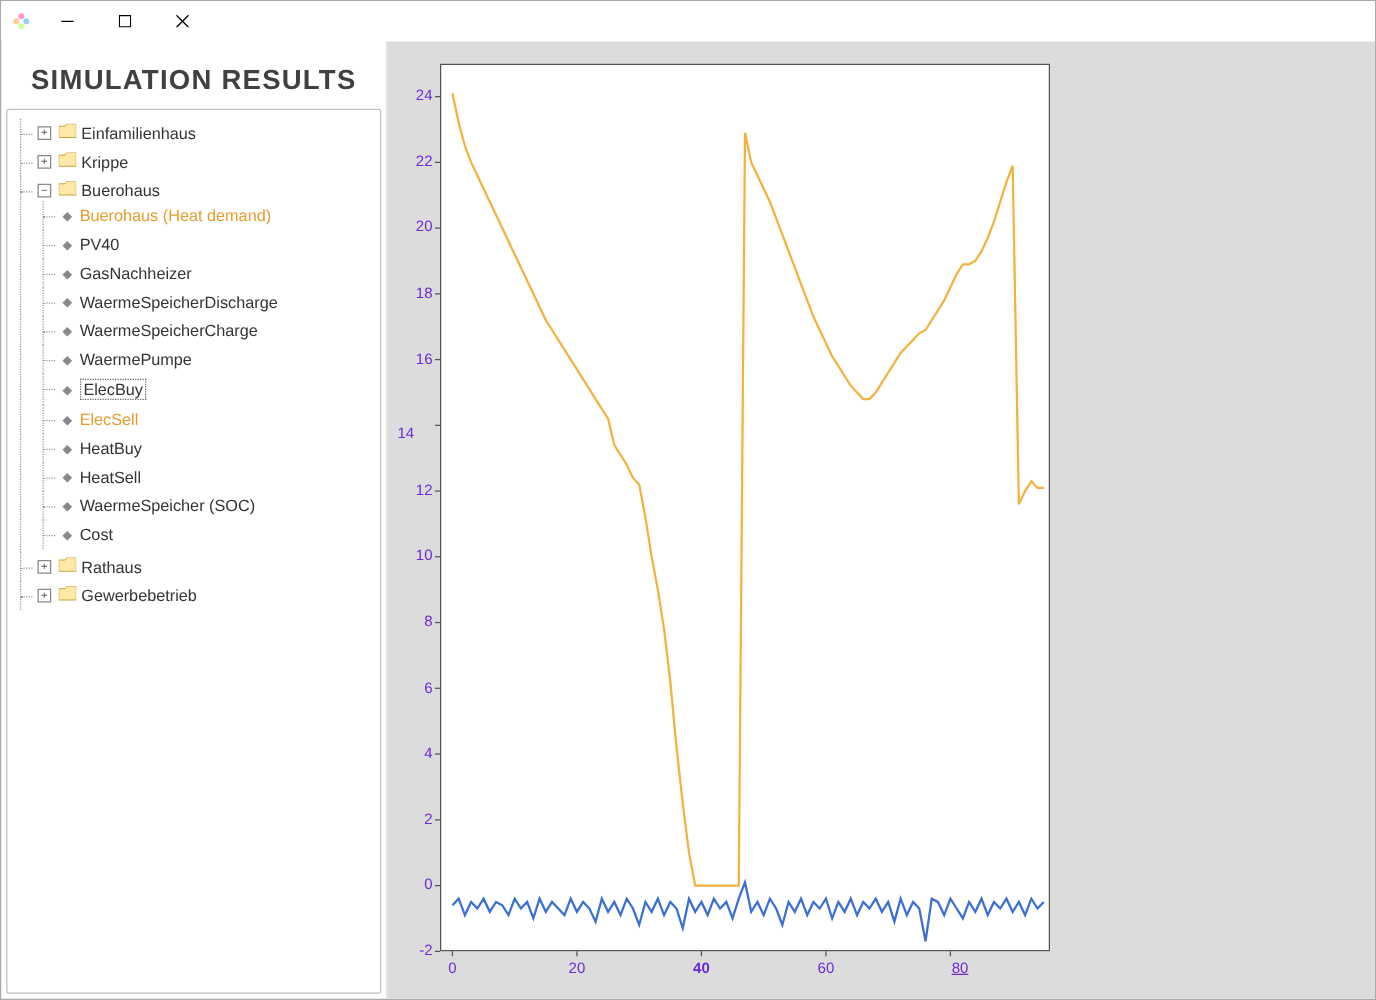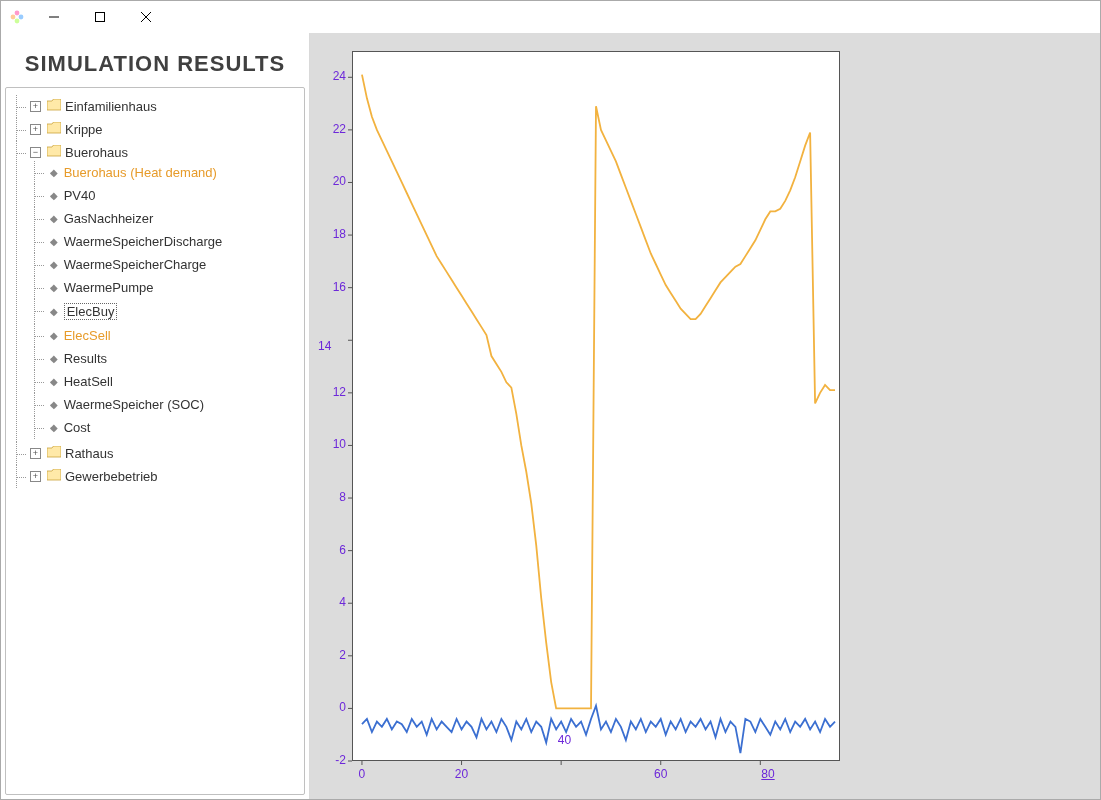--- a/index.html
+++ b/index.html
@@ -145,21 +145,21 @@
                     </li>
                     <li>
                       <div class="row">
                         <span class="leaf-icon">◆</span>
                         <span class="label selected">ElecSell</span>
                       </div>
                     </li>
                     <li>
                       <div class="row">
                         <span class="leaf-icon">◆</span>
-                        <span class="label">Results</span>
+                        <span class="label">HeatBuy</span>
                       </div>
                     </li>
                     <li>
                       <div class="row">
                         <span class="leaf-icon">◆</span>
                         <span class="label">HeatSell</span>
                       </div>
                     </li>
                     <li>
                       <div class="row">
@@ -211,21 +211,21 @@
           <div class="tick-label" style="right: 506px; top: 396.444px; text-align: right; width: 28px;">10</div>
           <div class="tick-label" style="right: 506px; top: 343.852px; text-align: right; width: 28px;">12</div>
           <div class="tick-label" style="right: 506px; top: 298px; text-align: left; width: 28px;">14</div>
           <div class="tick-label" style="right: 506px; top: 238.667px; text-align: right; width: 28px;">16</div>
           <div class="tick-label" style="right: 506px; top: 186.074px; text-align: right; width: 28px;">18</div>
           <div class="tick-label" style="right: 506px; top: 133.481px; text-align: right; width: 28px;">20</div>
           <div class="tick-label" style="right: 506px; top: 80.8889px; text-align: right; width: 28px;">22</div>
           <div class="tick-label" style="right: 506px; top: 28.2963px; text-align: right; width: 28px;">24</div>
           <div class="tick-label" style="left: 39.9592px; top: 726px; width: 20px; text-align: center;">0</div>
           <div class="tick-label" style="left: 139.551px; top: 726px; width: 20px; text-align: center;">20</div>
-          <div class="tick-label" style="left: 239.143px; top: 692px; width: 20px; text-align: right;">40</div>
+          <div class="tick-label" style="left: 239.143px; top: 726px; width: 20px; text-align: center; font-weight: bold;">40</div>
           <div class="tick-label" style="left: 338.735px; top: 726px; width: 20px; text-align: center;">60</div>
           <div class="tick-label" style="left: 446px; top: 726px; width: 20px; text-align: center; text-decoration: underline;">80</div>
           <svg width="540" height="750" style="position: absolute; left: 0px; top: 0px;">
             <line x1="40" x2="36" y1="720" y2="720" stroke="#555"></line>
             <line x1="40" x2="36" y1="667.4074074074074" y2="667.4074074074074" stroke="#555"></line>
             <line x1="40" x2="36" y1="614.8148148148148" y2="614.8148148148148" stroke="#555"></line>
             <line x1="40" x2="36" y1="562.2222222222222" y2="562.2222222222222" stroke="#555"></line>
             <line x1="40" x2="36" y1="509.6296296296297" y2="509.6296296296297" stroke="#555"></line>
             <line x1="40" x2="36" y1="457.03703703703707" y2="457.03703703703707" stroke="#555"></line>
             <line x1="40" x2="36" y1="404.44444444444446" y2="404.44444444444446" stroke="#555"></line>

